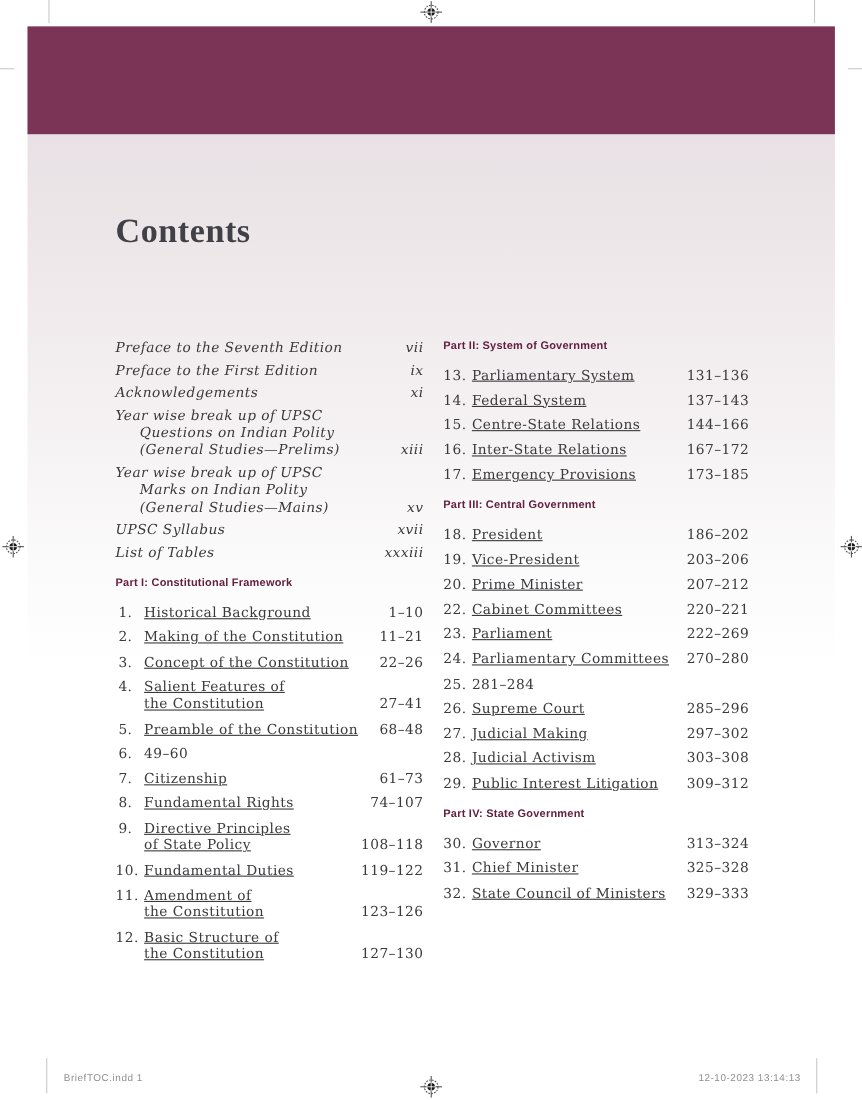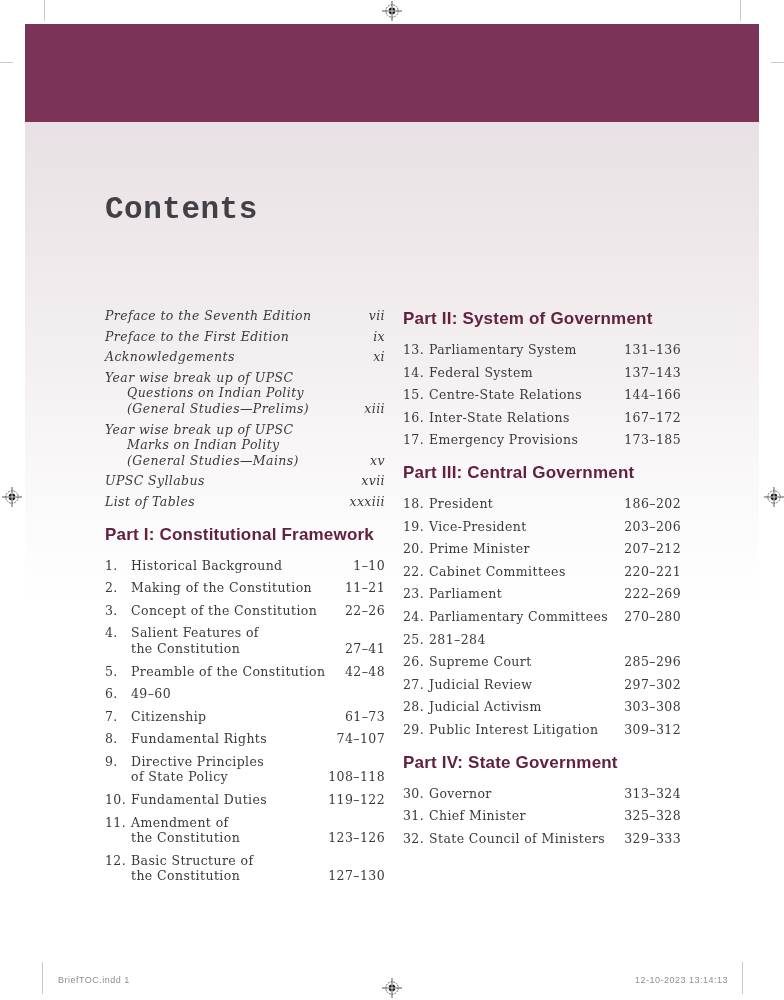--- a/index.html
+++ b/index.html
@@ -11,50 +11,50 @@
     position:absolute; left:25px; top:24px; width:734px; height:938px;
     background:linear-gradient(180deg,
       #e9e1e5 98px, #ebe4e7 150px, #f2edef 300px, #fbfafa 480px, #ffffff 580px);
   }
   .band {
     position:absolute; left:0; top:0; width:100%; height:98px;
     background:#7b3456;
   }
   .page-title {
     position:absolute; left:80px; top:168px;
-    font-family:Liberation Mono, monospace;
+    font-family:Liberation Serif, serif;
     font-size:31px; font-weight:700; letter-spacing:.5px; color:#414046;
   }
 
   
   .cols {
     position:absolute; left:80px; top:284px; width:576px;
     display:flex; gap:18px;
   }
   .col { width:280px; }
   .col.right { width:278px; }
 
   .front-row { display:flex; margin-bottom:5px; font-style:italic;
     font-size:12.5px; line-height:15.6px; letter-spacing:.4px; color:#3a393c; }
   .front-row .title { flex:1; }
   .front-row .cont { padding-left:22px; }
   .front-row .pages { flex:none; align-self:flex-end; font-style:italic; }
 
   .part-title {
     font-family:"Liberation Sans", sans-serif;
-    font-size:17px; font-weight:700; letter-spacing:.2px; color:#63203f;
+    font-size:10px; font-weight:700; letter-spacing:.2px; color:#63203f;
     margin:15px 0 13px;
   }
   .part-title.first { margin-top:1px; }
   .front-block { margin-bottom:11px; }
 
   .chap-row { display:flex; margin-bottom:7px;
     font-size:12.5px; line-height:15.6px; letter-spacing:.4px; color:#3a393c; }
-  .chap-row .num { flex:none; width:26px; text-align:left; padding-right:8px; }
-  .chap-row .title { flex:1; }
+  .chap-row .num { flex:none; width:26px; text-align:center; padding-right:8px; }
+  .chap-row .title { flex:1;text-decoration:underline; }
   .chap-row .pages { flex:none; align-self:flex-end; }
 
   
   .footer {
     position:absolute; left:0; top:971px; width:784px; height:20px;
     font-family:Liberation Sans, sans-serif;
     font-size:9px; letter-spacing:.5px; color:#8f8f8f;
   }
   .footer .fl { position:absolute; left:58px; top:4px; }
   .footer .fr { position:absolute; right:56px; top:4px;text-align:right; }
@@ -147,21 +147,21 @@
             <div>Salient Features of</div>
             <div>the Constitution</div>
           </div>
           <div class="pages">27–41</div>
         </div>
         <div class="chap-row">
           <div class="num">5.</div>
           <div class="title">
             <div>Preamble of the Constitution</div>
           </div>
-          <div class="pages">42–48</div>
+          <div class="pages">68–48</div>
         </div>
         <div class="chap-row">
           <div class="num">6.</div>
           <div class="pages">49–60</div>
         </div>
         <div class="chap-row">
           <div class="num">7.</div>
           <div class="title">
             <div>Citizenship</div>
           </div>
@@ -293,21 +293,21 @@
         <div class="chap-row">
           <div class="num">26.</div>
           <div class="title">
             <div>Supreme Court</div>
           </div>
           <div class="pages">285–296</div>
         </div>
         <div class="chap-row">
           <div class="num">27.</div>
           <div class="title">
-            <div>Judicial Review</div>
+            <div>Judicial Making</div>
           </div>
           <div class="pages">297–302</div>
         </div>
         <div class="chap-row">
           <div class="num">28.</div>
           <div class="title">
             <div>Judicial Activism</div>
           </div>
           <div class="pages">303–308</div>
         </div>

